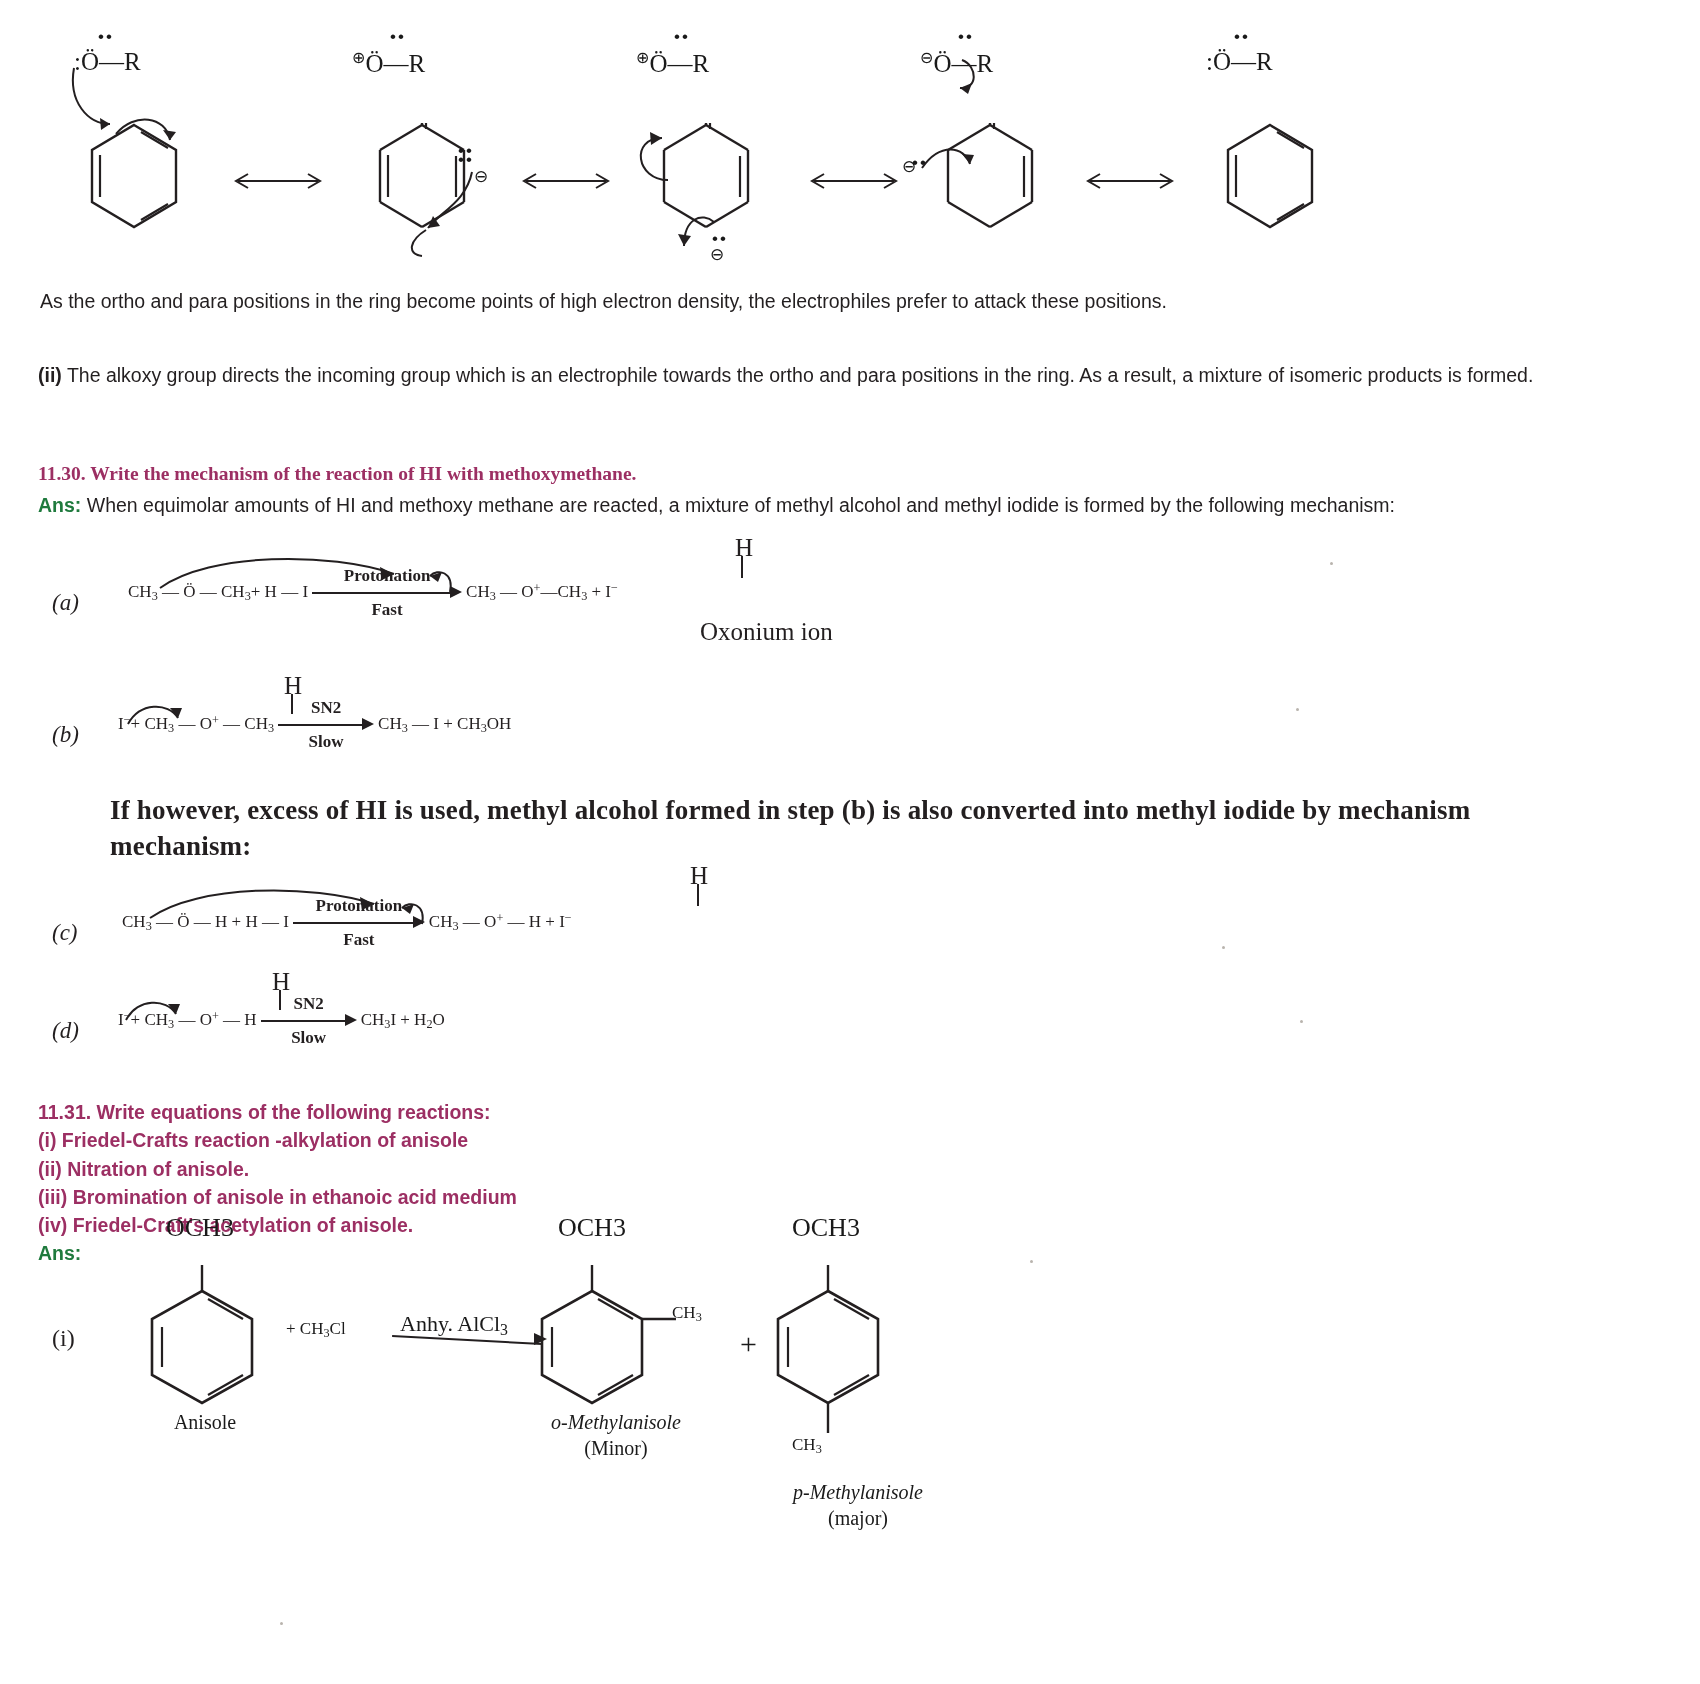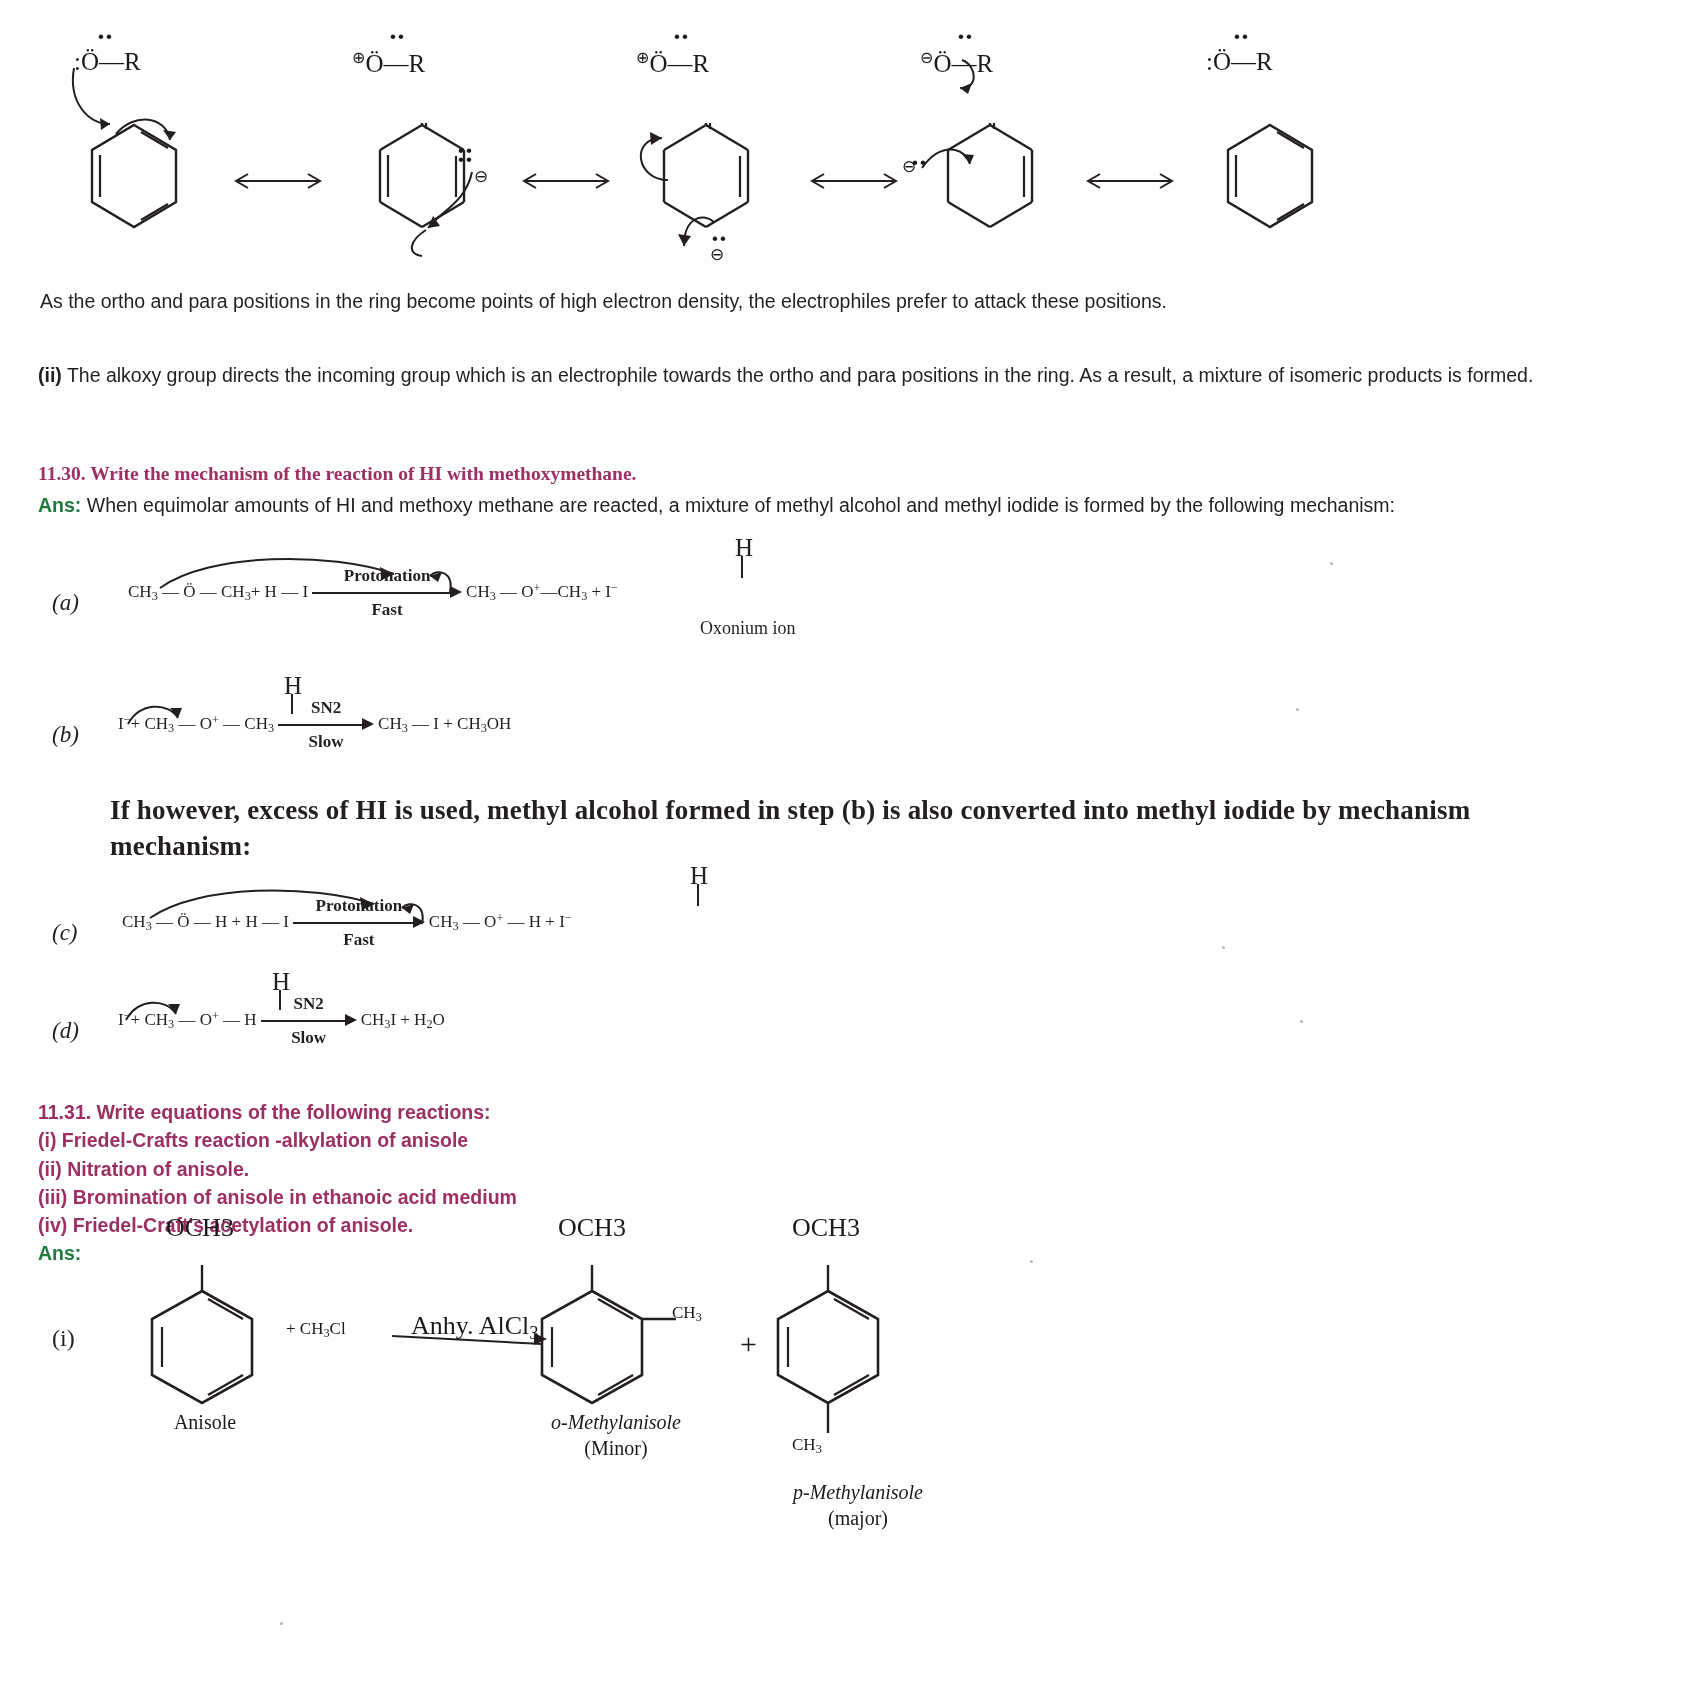--- a/index.html
+++ b/index.html
@@ -366,21 +366,21 @@
       <span class="rxn-below">Fast</span>
     </span>
     <span class="eqtext">CH<span class="sub">3</span> — O<span class="sup">+</span>—CH<span class="sub">3</span> + I<span class="sup">−</span></span>
   </div>
   <div class="mech" style="left:735px; top:534px; font-size:25px;">H</div>
   <div class="mech" style="left:740px; top:556px;">
     <svg width="4" height="22">
         <line x1="2" y1="0" x2="2" y2="22" stroke="#231f20" stroke-width="2"></line>
       </svg>
   </div>
-  <div class="mech" style="left:700px; top:618px; font-size:18px;">Oxonium ion</div>
+  <div class="mech" style="left:700px; top:618px; font-size:25px;">Oxonium ion</div>
   <svg style="position:absolute; left:150px; top:552px;" width="280" height="40">
     <path d="M10,36 C60,0 180,0 244,22" fill="none" stroke="#231f20" stroke-width="2"></path>
     <polygon points="244,22 230,15 232,28" fill="#231f20"></polygon>
   </svg>
   <svg style="position:absolute; left:424px; top:566px;" width="36" height="30">
     <path d="M26,26 C30,6 14,2 6,10" fill="none" stroke="#231f20" stroke-width="2"></path>
     <polygon points="6,10 18,6 14,16" fill="#231f20"></polygon>
   </svg>
 
   <div class="mech" style="left:52px; top:722px;">
@@ -483,21 +483,21 @@
         <line x1="68" y1="42" x2="103" y2="62" stroke="#231f20" stroke-width="2.2"></line>
         <line x1="68" y1="138" x2="103" y2="118" stroke="#231f20" stroke-width="2.2"></line>
       </svg>
     </div>
     <div class="cap" style="left:90px; top:196px; width:150px;">Anisole</div>
 
     <div class="eqtext" style="position:absolute; left:246px; top:104px;">+ CH<span class="sub">3</span>Cl</div>
     <div style="position:absolute; left:352px; top:100px; width:170px; height:34px;">
       <div style="position:absolute; left:0; top:24px; width:150px; height:2px; background:#231f20; transform:rotate(3deg);"></div>
       <div style="position:absolute; left:142px; top:18px; width:0;height:0;border-top:6px solid transparent;border-bottom:6px solid transparent;border-left:13px solid #231f20;"></div>
-      <div class="eqtext" style="position:absolute; left:19px; top:-4px; font-size:26px;">Anhy. AlCl<span class="sub">3</span></div>
+      <div class="eqtext" style="position:absolute; left:8px; top:-4px; font-size:22px;">Anhy. AlCl<span class="sub">3</span></div>
     </div>
 
     <div class="och3" style="left:518px; top:-2px;">OCH3</div>
     <div class="benz" style="left:490px; top:42px;">
       <svg width="150" height="150" viewBox="0 0 150 150">
         <line x1="62" y1="8" x2="62" y2="34" stroke="#231f20" stroke-width="2.4"></line>
         <polygon points="62,34 112,62 112,118 62,146 12,118 12,62" fill="none" stroke="#231f20" stroke-width="2.6"></polygon>
         <line x1="22" y1="70" x2="22" y2="110" stroke="#231f20" stroke-width="2.2"></line>
         <line x1="68" y1="42" x2="103" y2="62" stroke="#231f20" stroke-width="2.2"></line>
         <line x1="68" y1="138" x2="103" y2="118" stroke="#231f20" stroke-width="2.2"></line>

